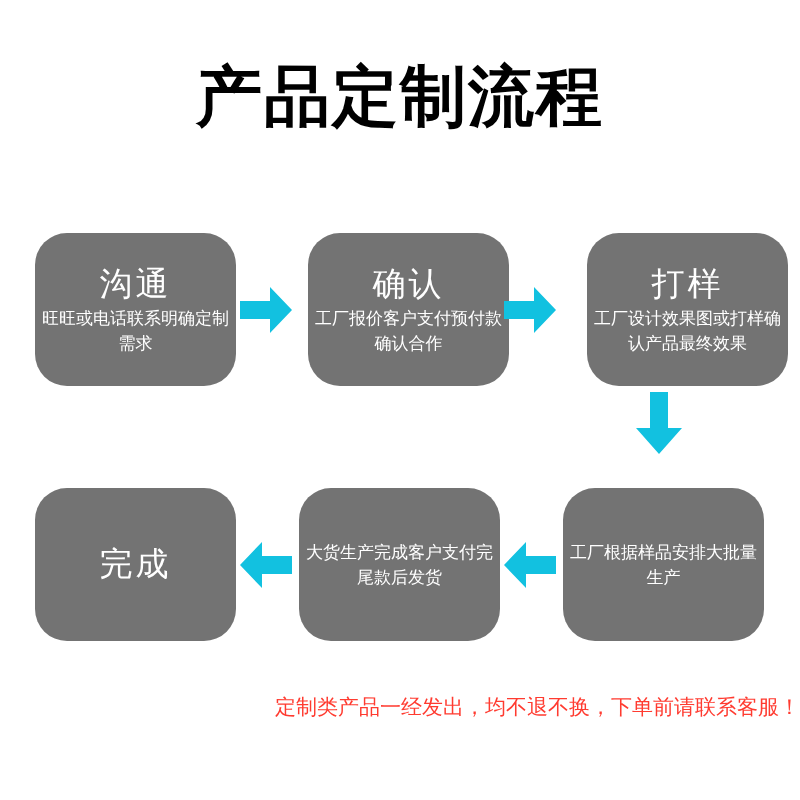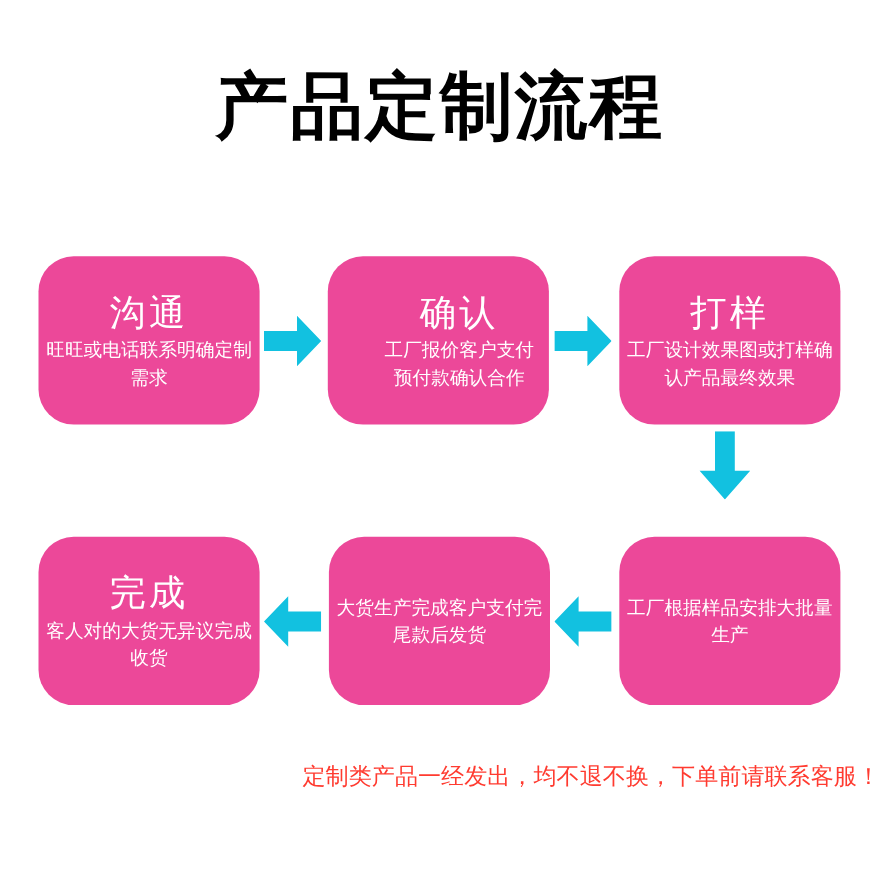--- a/index.html
+++ b/index.html
@@ -34,21 +34,21 @@
     color: #000000;
     letter-spacing: 2px;
     white-space: nowrap;
   }
 
   
   .box {
     position: absolute;
     width: 201px;
     height: 153px;
-    background: #ec4899;
+    background: #737373;
     border-radius: 32px;
     box-sizing: border-box;
     display: flex;
     flex-direction: column;
     align-items: center;
     justify-content: center;
     padding: 0 6px;
   }
   .box-title {
     color: #ffffff;
@@ -64,22 +64,22 @@
     font-size: 17px;
     line-height: 25px;
     text-align: center;
     letter-spacing: 0px;
     max-width: 192px;
     word-break: break-all;
   }
 
   
   #box-0 { left: 35px;  top: 233px; }
-  #box-1 { left: 298px; top: 233px; padding-left: 44px; }
-  #box-2 { left: 563px; top: 233px; }
+  #box-1 { left: 308px; top: 233px; }
+  #box-2 { left: 587px; top: 233px; font-family: Liberation Serif, serif; }
   
   #box-3 { left: 563px; top: 488px; }
   #box-4 { left: 299px; top: 488px; }
   #box-5 { left: 35px;  top: 488px; }
 
   
   .arrow {
     position: absolute;
   }
   .arrow svg { display: block; }
@@ -129,21 +129,20 @@
   <div class="box" id="box-3">
     <div class="box-desc">工厂根据样品安排大批量生产</div>
   </div>
 
   <div class="box" id="box-4">
     <div class="box-desc">大货生产完成客户支付完尾款后发货</div>
   </div>
 
   <div class="box" id="box-5">
     <div class="box-title">完成</div>
-    <div class="box-desc">客人对的大货无异议完成收货</div>
   </div>
 
   <div class="arrow" id="arrow-0">
     <svg width="52" height="50" viewBox="0 0 52 50">
       <polygon points="0,16 30,16 30,2 52,25 30,48 30,34 0,34" fill="#12C1E0"></polygon>
     </svg>
   </div>
 
   <div class="arrow" id="arrow-1">
     <svg width="52" height="50" viewBox="0 0 52 50">

